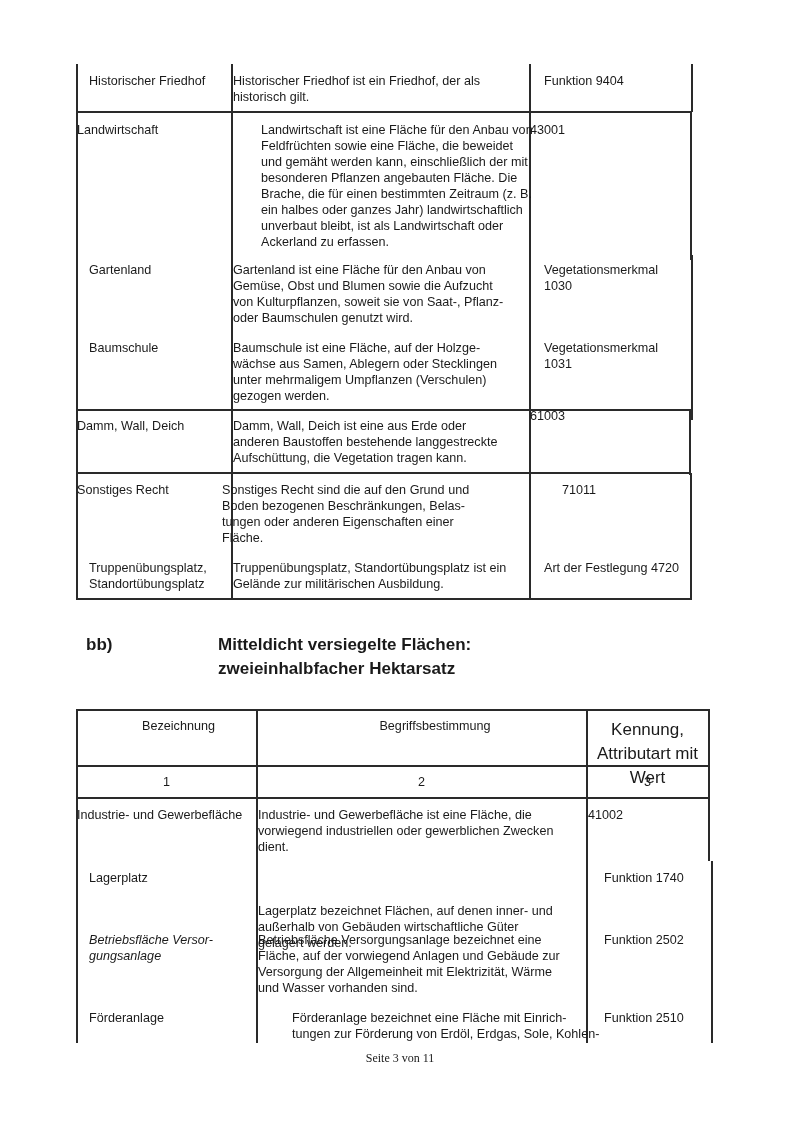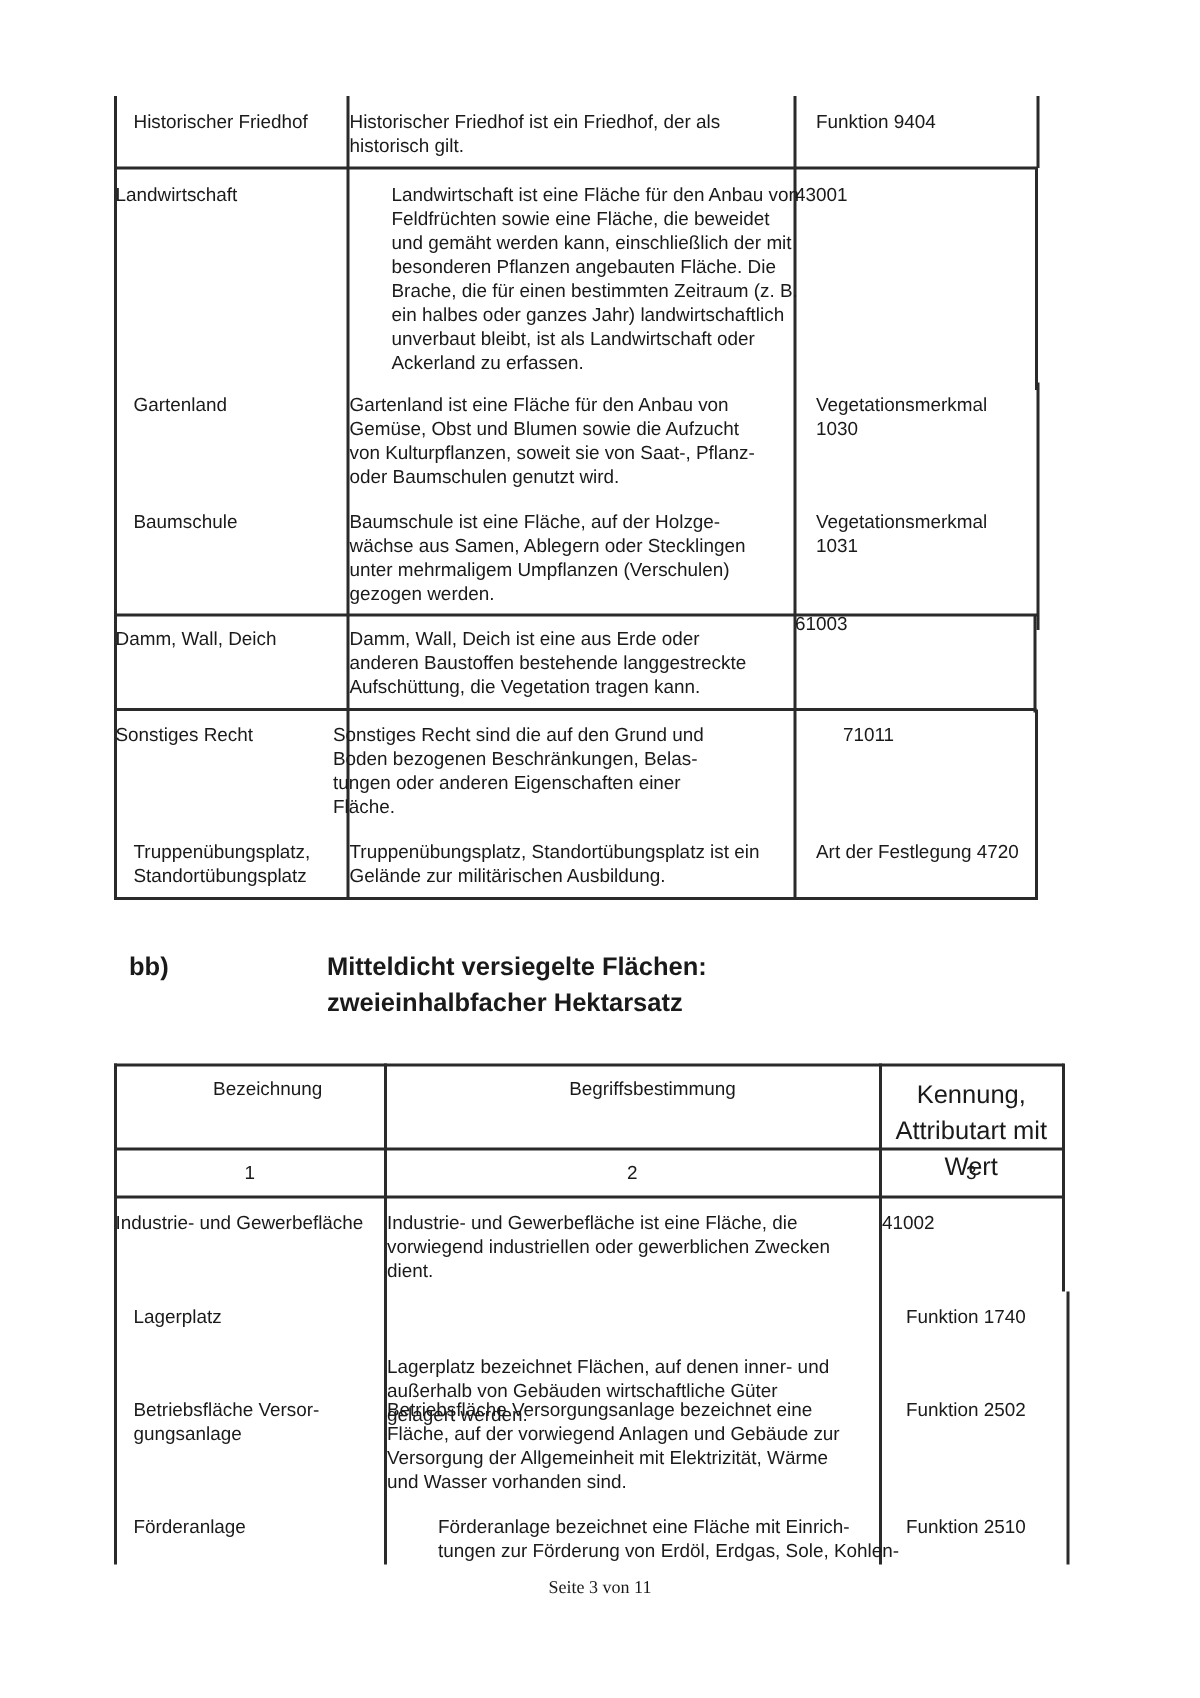--- a/index.html
+++ b/index.html
@@ -136,21 +136,21 @@
     <div class="t" style="left:588px; top:807px;">41002</div>
   </div>
   <div>
     <div class="t" style="left:89px; top:870px;">Lagerplatz</div>
     <div class="t" style="left:258px; top:903px;">Lagerplatz bezeichnet Flächen, auf denen inner- und
 außerhalb von Gebäuden wirtschaftliche Güter
 gelagert werden.</div>
     <div class="t" style="left:604px; top:870px;">Funktion 1740</div>
   </div>
   <div>
-    <div class="t" style="left:89px; top:932px;">Betriebsfläche Versor-
+    <div class="t" style="left:89px; top:932px;font-style:italic;">Betriebsfläche Versor-
 gungsanlage</div>
     <div class="t" style="left:258px; top:932px;">Betriebsfläche Versorgungsanlage bezeichnet eine
 Fläche, auf der vorwiegend Anlagen und Gebäude zur
 Versorgung der Allgemeinheit mit Elektrizität, Wärme
 und Wasser vorhanden sind.</div>
     <div class="t" style="left:604px; top:932px;">Funktion 2502</div>
   </div>
   <div>
     <div class="t" style="left:89px; top:1010px;">Förderanlage</div>
     <div class="t" style="left:258px; top:1010px;padding-left:34px;">Förderanlage bezeichnet eine Fläche mit Einrich-

